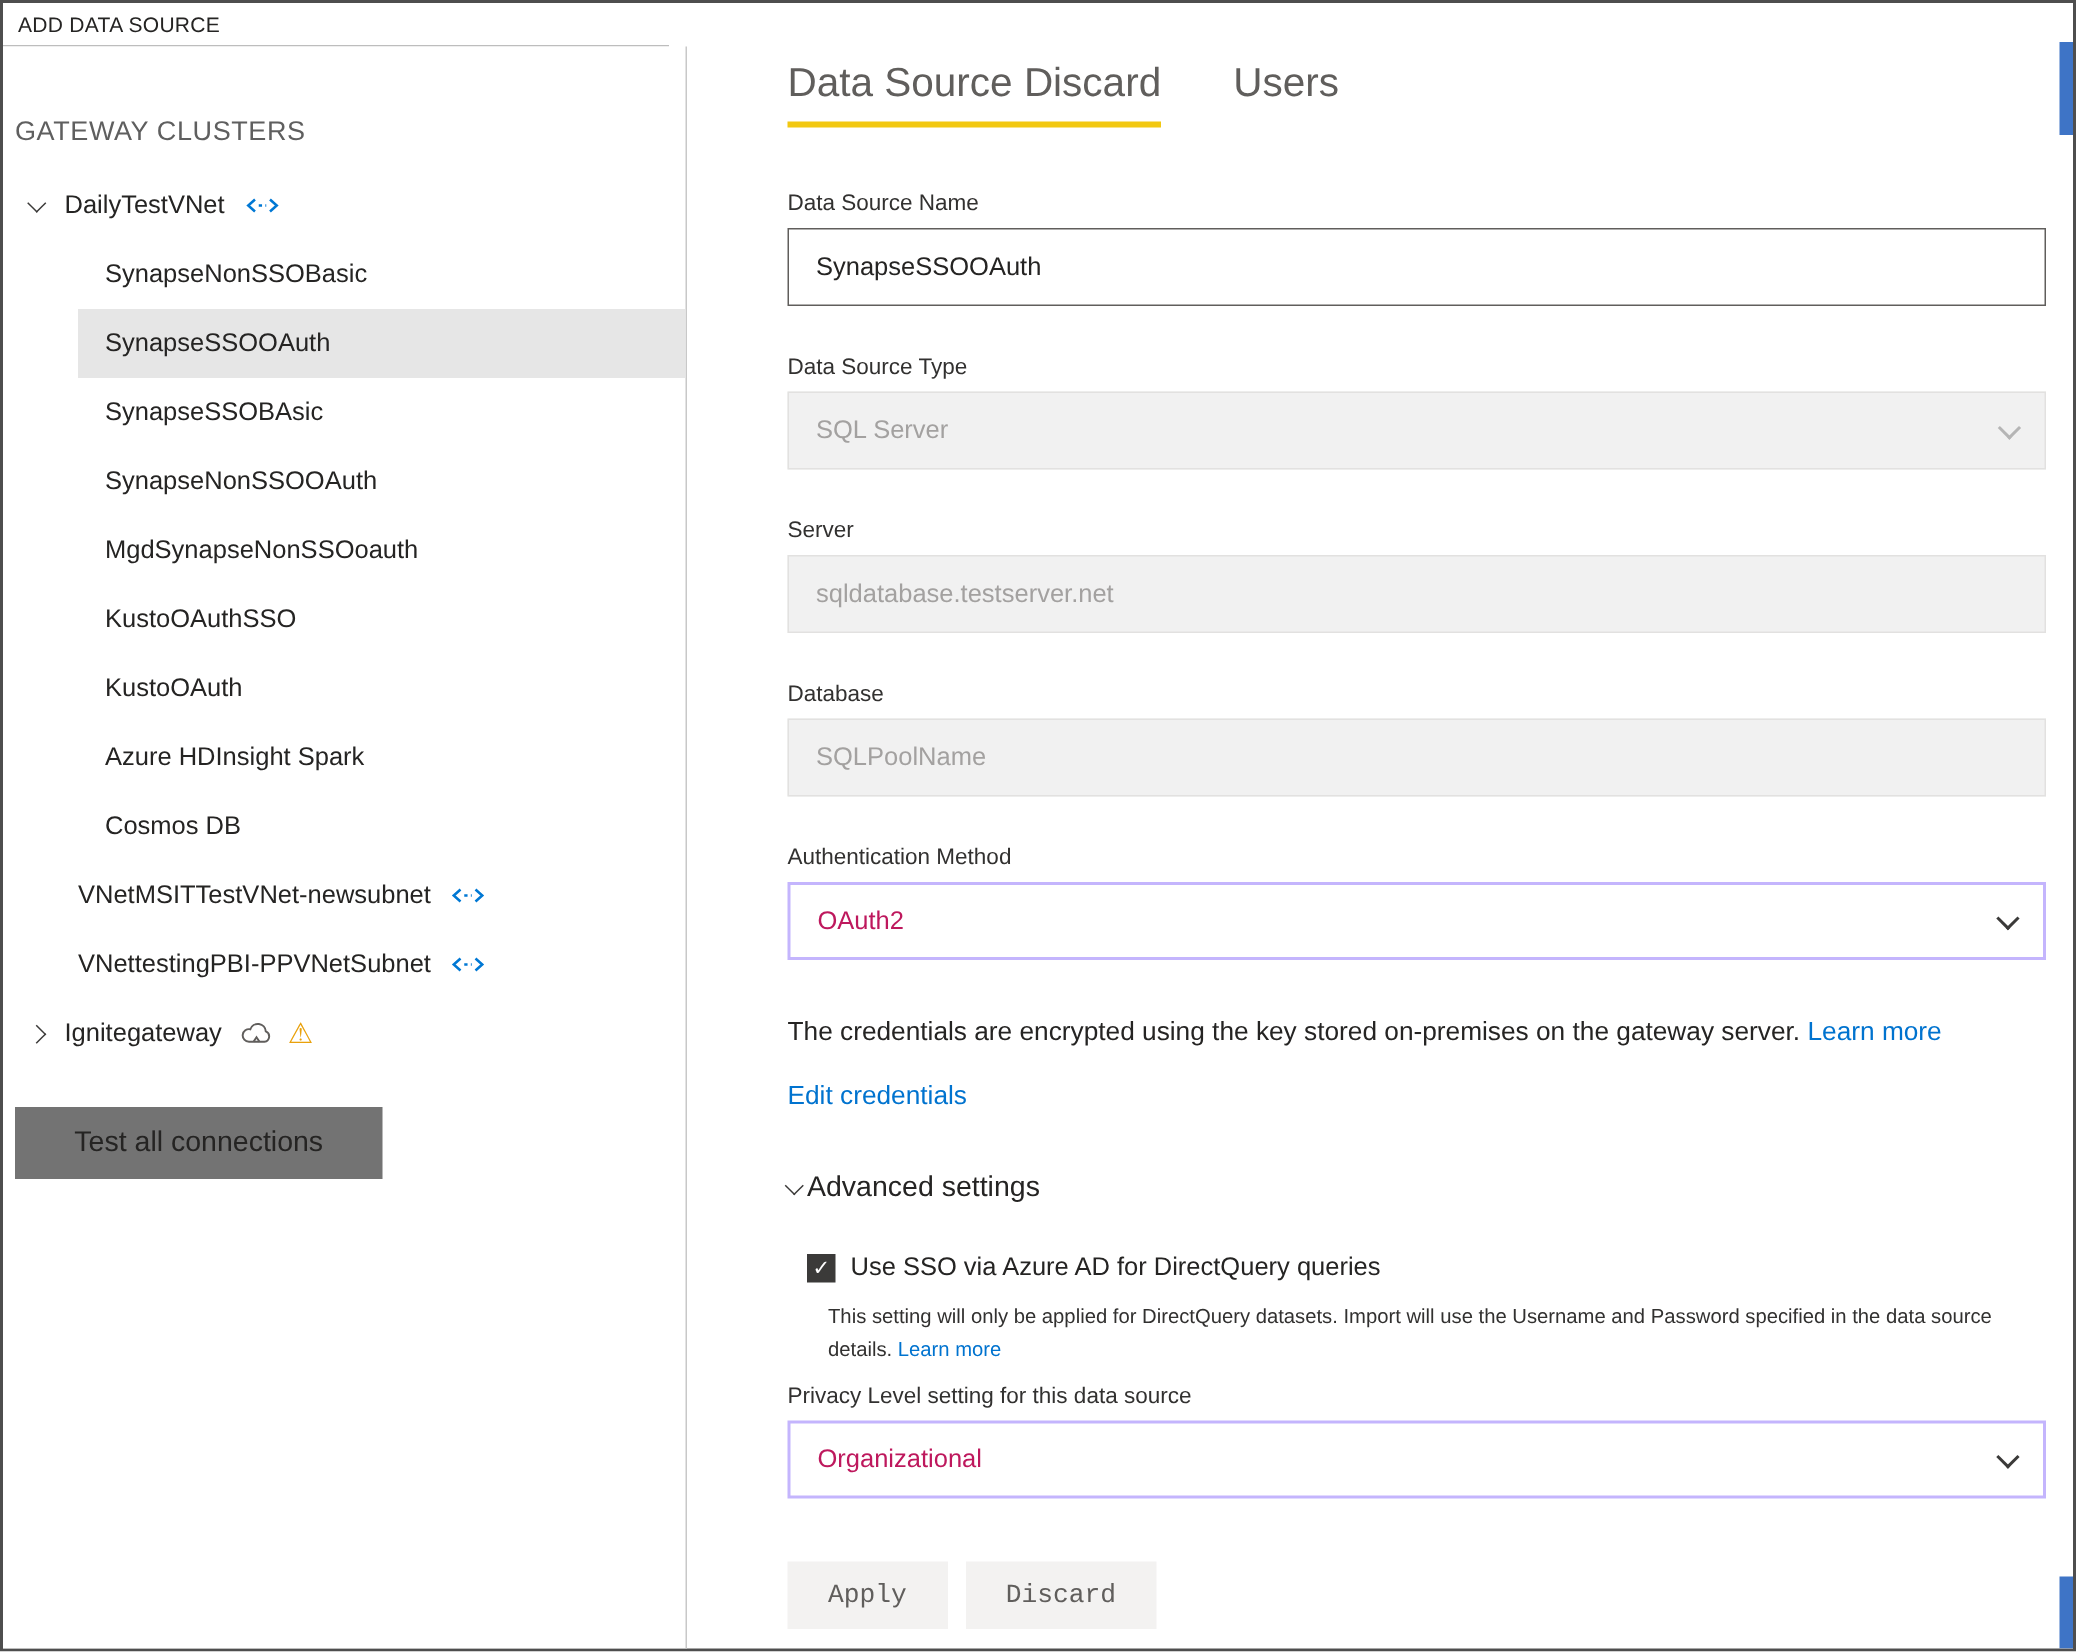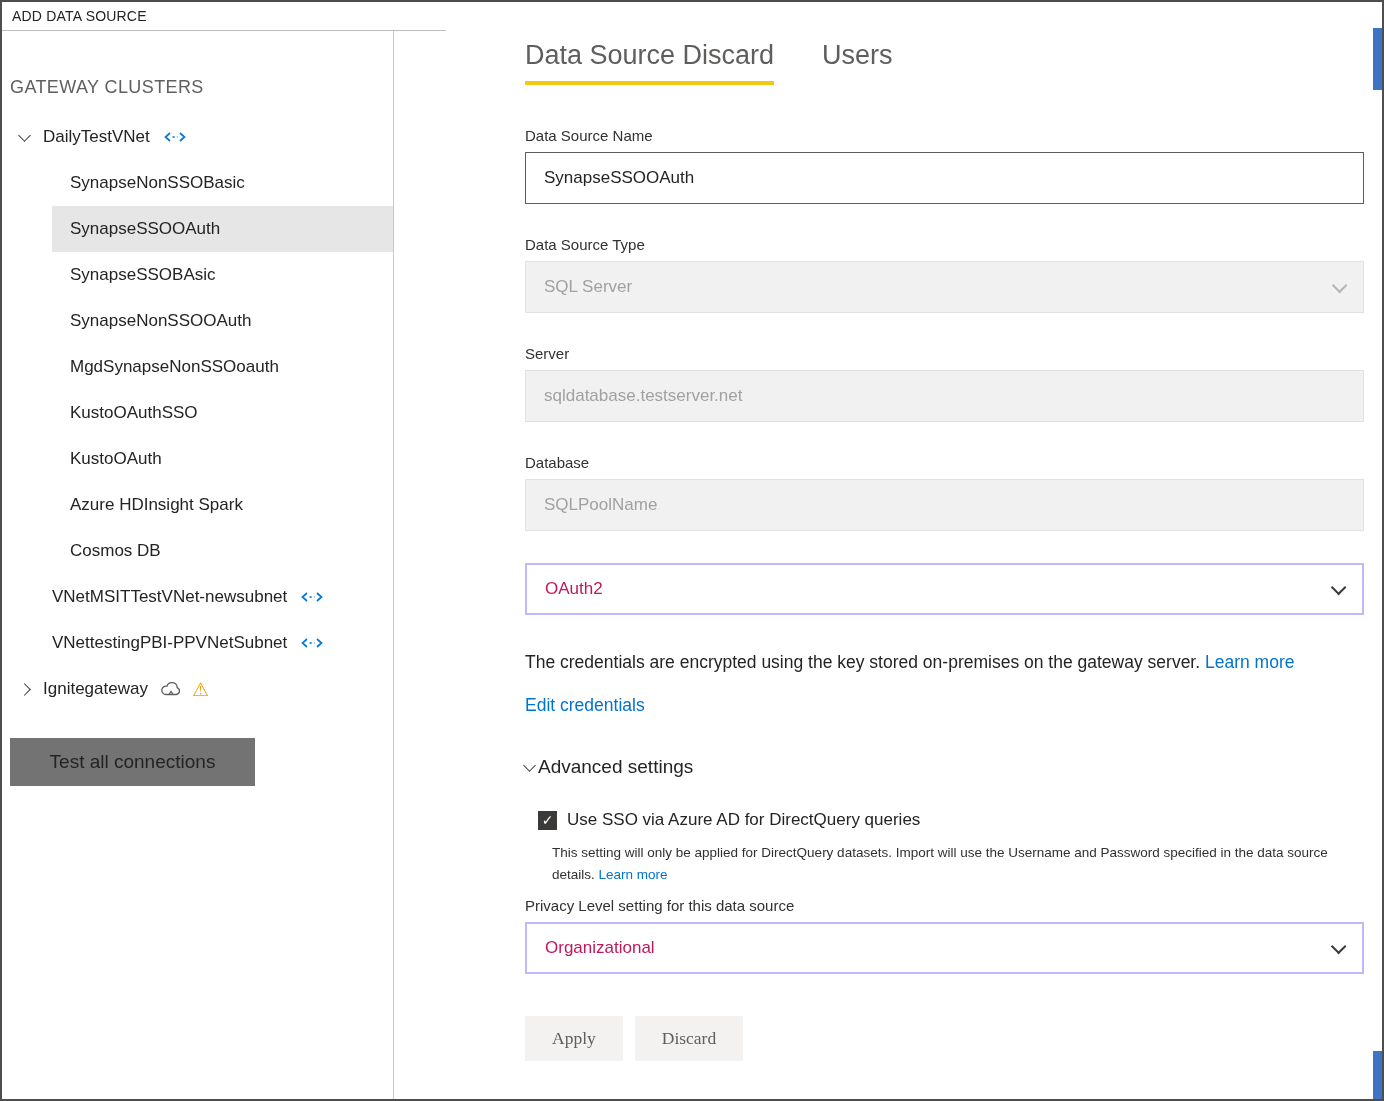--- a/index.html
+++ b/index.html
@@ -5,21 +5,21 @@
   * { box-sizing: border-box; }
   html,body { margin:0; padding:0; background:#fff; }
   body { font-family: "Liberation Sans", "DejaVu Sans", sans-serif; color:#252423; }
 
   .page { position:relative; width:1384px; height:1101px; border:2px solid #4E4E4E; background:#fff; overflow:hidden; }
 
   
   .titlebar { position:absolute; top:0; left:0; width:444px; height:29px; border-bottom:1px solid #BDBDBD; padding:6px 0 0 10px; font-size:14px; color:#252423; letter-spacing:.2px; }
 
   
-  .sidebar { position:absolute; top:29px; left:0; width:392px; bottom:0; border-right:1px solid #C8C8C8; background:#fff; }
+  .sidebar { position:absolute; top:29px; left:0; width:456px; bottom:0; border-right:1px solid #C8C8C8; background:#fff; }
   .sidebar-heading { margin:46px 0 16px 8px; font-size:18px; color:#5F5F5F; letter-spacing:.4px; }
   .tree-row { display:flex; align-items:center; height:46px; font-size:17px; color:#252423; cursor:default; }
   .row-cluster { padding-left:18px;align-items:center; }
   .row-child { margin-left:50px; padding-left:18px; }
   .row-child.selected { background:#E6E6E6; }
   .row-vnet { padding-left:50px; }
   .chev { display:inline-block; width:9px; height:9px; border-right:1.6px solid #3B3A39; border-bottom:1.6px solid #3B3A39; flex:0 0 auto; }
   .chev.down { transform:rotate(45deg); margin:-4px 14px 0 0; }
   .chev.right { transform:rotate(-45deg); margin:0 14px 0 0; }
   .vnet-icon { margin-left:13px; display:inline-flex; align-items:center; }
@@ -48,21 +48,21 @@
   .edit-cred { display:inline-block; margin-top:20px; font-size:17.5px; }
 
   .advanced { margin-top:40px; font-size:19px; color:#252423; display:flex; align-items:center; cursor:pointer; }
   .advanced .chev.down { margin:-4px 4px 0 0; }
 
   .sso-row { margin:32px 0 0 13px; display:flex; align-items:center; gap:10px; font-size:17px; }
   .checkbox { width:19px; height:19px; background:#3B3A39; color:#fff; display:flex; align-items:center; justify-content:center; font-size:14px; cursor:pointer; flex:0 0 auto; }
   .sso-note { margin:12px 0 0 27px; font-size:13.5px; color:#323130; line-height:1.6; max-width:832px; }
 
   .buttons { margin-top:42px; display:flex; gap:12px; }
-  .btn { height:45px; background:#F3F2F1; border:none; font-size:17.5px; color:#605E5C; padding:0 27px; font-family:Liberation Serif, serif; cursor:pointer; }
+  .btn { height:45px; background:#F3F2F1; border:none; font-size:17.5px; color:#605E5C; padding:0 27px; font-family:Liberation Mono, monospace; cursor:pointer; }
 
   
   .scroll-seg { position:absolute; right:0; width:9px; background:#3E74C6; }
   .scroll-seg.top { top:26px; height:62px; }
   .scroll-seg.bottom { bottom:0; height:48px; }
 </style>
 </head>
 <body>
 
 <div class="page">
@@ -176,20 +176,21 @@
     </div>
 
     <div class="group">
       <div class="field-label">Database</div>
       <div class="box disabled">
         <span>SQLPoolName</span>
       </div>
     </div>
 
     <div class="group">
+      <div class="field-label">Authentication Method</div>
       <div class="box select">
         <span>OAuth2</span>
         <span class="sel-chev"></span>
       </div>
     </div>
 
     <div class="cred-note">
       <span>The credentials are encrypted using the key stored on-premises on the gateway server.</span>
       <a class="link">Learn more</a>
     </div>

